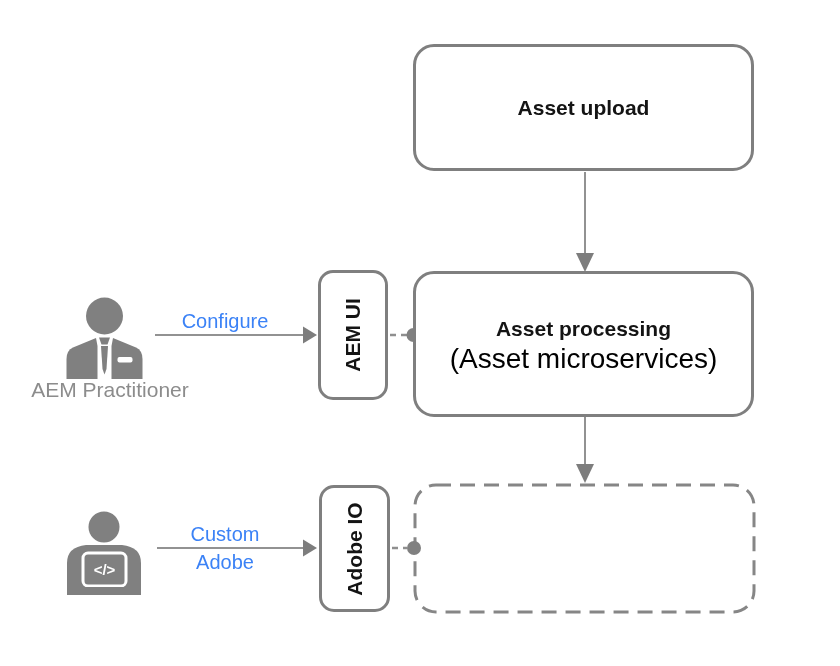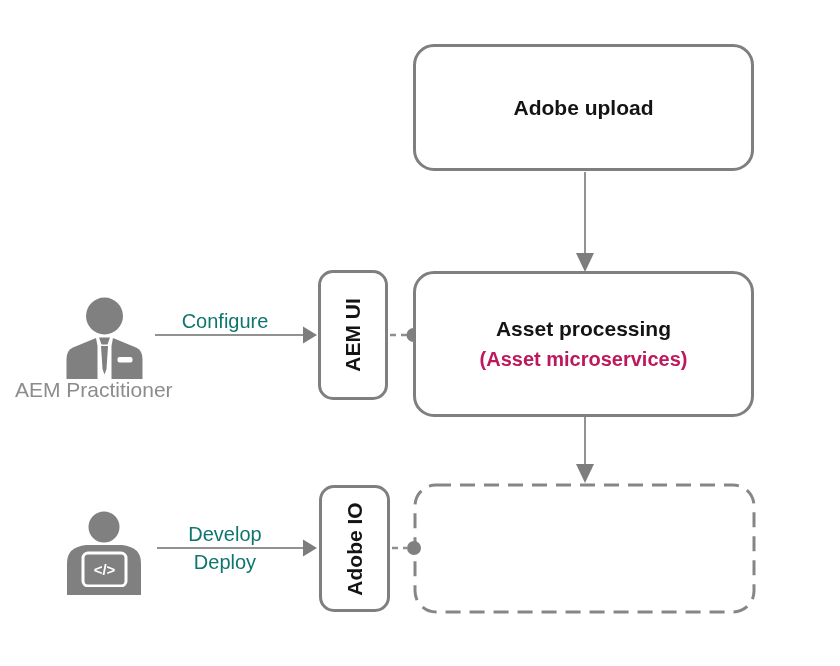--- a/index.html
+++ b/index.html
@@ -13,46 +13,46 @@
     position:absolute; box-sizing:border-box;
     border:3px solid #7f7f7f; border-radius:21px; background:#ffffff;
     display:flex; flex-direction:column; align-items:center; justify-content:center;
     text-align:center;
   }
   .box-upload     { left:413px; top:44px;  width:341px; height:127px; }
   .box-processing { left:413px; top:271px; width:341px; height:146px; }
   .box-custom     { left:413px; top:483px; width:342px; height:130px; border:none; background:transparent; }
 
   .box-title    { font-size:21px; font-weight:bold; color:#141414; line-height:30px; }
-  .box-subtitle { font-size:20px; font-weight:bold; color:#be185d; line-height:30px; }
+  .box-subtitle { font-size:28px; font-weight:normal; color:#000000; line-height:30px; }
 
   .vbox {
     position:absolute; box-sizing:border-box;
     border:3px solid #7f7f7f; border-radius:15px; background:#ffffff;
     display:flex; align-items:center; justify-content:center;
   }
   .vbox-aem   { left:318px; top:270px; width:70px; height:130px; }
   .vbox-adobe { left:319px; top:485px; width:71px; height:127px; }
   .vtext {
     transform:rotate(-90deg); white-space:nowrap;
     font-size:21px; font-weight:bold; color:#141414;
   }
 
   .actor-icon { position:absolute; }
   .icon-practitioner { left:62px; top:296px; width:85px; height:84px; }
   .icon-developer    { left:58px; top:506px; width:92px; height:89px; }
 
   .actor-label {
-    position:absolute; font-size:21px; color:#8c8c8c; 
+    position:absolute; font-size:21px; color:#8c8c8c; text-align:center;
   }
   .label-practitioner { left:15px; top:378px; width:190px; }
   .label-developer    { left:15px; top:600px; width:190px; }
 
   .action-label {
-    position:absolute; font-size:20px; color:#0f766e; text-align:center;
+    position:absolute; font-size:20px; color:#3b82f6; text-align:center;
   }
   .label-configure { left:158px; top:310px; width:134px; }
   .label-develop   { left:158px; top:523px; width:134px; }
   .label-deploy    { left:158px; top:551px; width:134px; }
 </style>
 </head>
 <body>
 
 <div class="stage">
 
@@ -73,21 +73,21 @@
     <polygon points="303,539.5 303,556.5 317,548" fill="#7d7d7d"></polygon>
 
     <line x1="390" y1="335" x2="407" y2="335" stroke="#8f8f8f" stroke-width="2.5" stroke-dasharray="6 5"></line>
     <circle cx="413.5" cy="335" r="7" fill="#808080"></circle>
 
     <line x1="392" y1="548" x2="407" y2="548" stroke="#8f8f8f" stroke-width="2.5" stroke-dasharray="6 5"></line>
     <circle cx="414" cy="548" r="7" fill="#808080"></circle>
   </svg>
 
   <div class="box box-upload">
-    <div class="box-title">Adobe upload</div>
+    <div class="box-title">Asset upload</div>
   </div>
 
   <div class="box box-processing">
     <div class="box-title">Asset processing</div>
     <div class="box-subtitle">(Asset microservices)</div>
   </div>
 
   <div class="box box-custom">
   </div>
 
@@ -110,16 +110,16 @@
   <div class="actor-label label-practitioner">AEM Practitioner</div>
   <div class="action-label label-configure">Configure</div>
 
   <svg class="actor-icon icon-developer" viewBox="0 0 92 89">
     <circle cx="46" cy="21" r="15.5" fill="#808080"></circle>
     <path d="M 9,89 L 9,57 Q 9,41 28,39 L 64,39 Q 83,41 83,57 L 83,89 Z" fill="#808080"></path>
     <rect x="25" y="47" width="43" height="33" rx="5" fill="#808080" stroke="#ffffff" stroke-width="3"></rect>
     <text x="46.5" y="69" text-anchor="middle" font-family="Liberation Sans, sans-serif" font-size="15" font-weight="bold" fill="#ffffff">&lt;/&gt;</text>
     <rect x="13" y="81" width="67" height="7" rx="3.5" fill="#808080"></rect>
   </svg>
-  <div class="action-label label-develop">Develop</div>
-  <div class="action-label label-deploy">Deploy</div>
+  <div class="action-label label-develop">Custom</div>
+  <div class="action-label label-deploy">Adobe</div>
 
 </div>
 
 </body></html>

